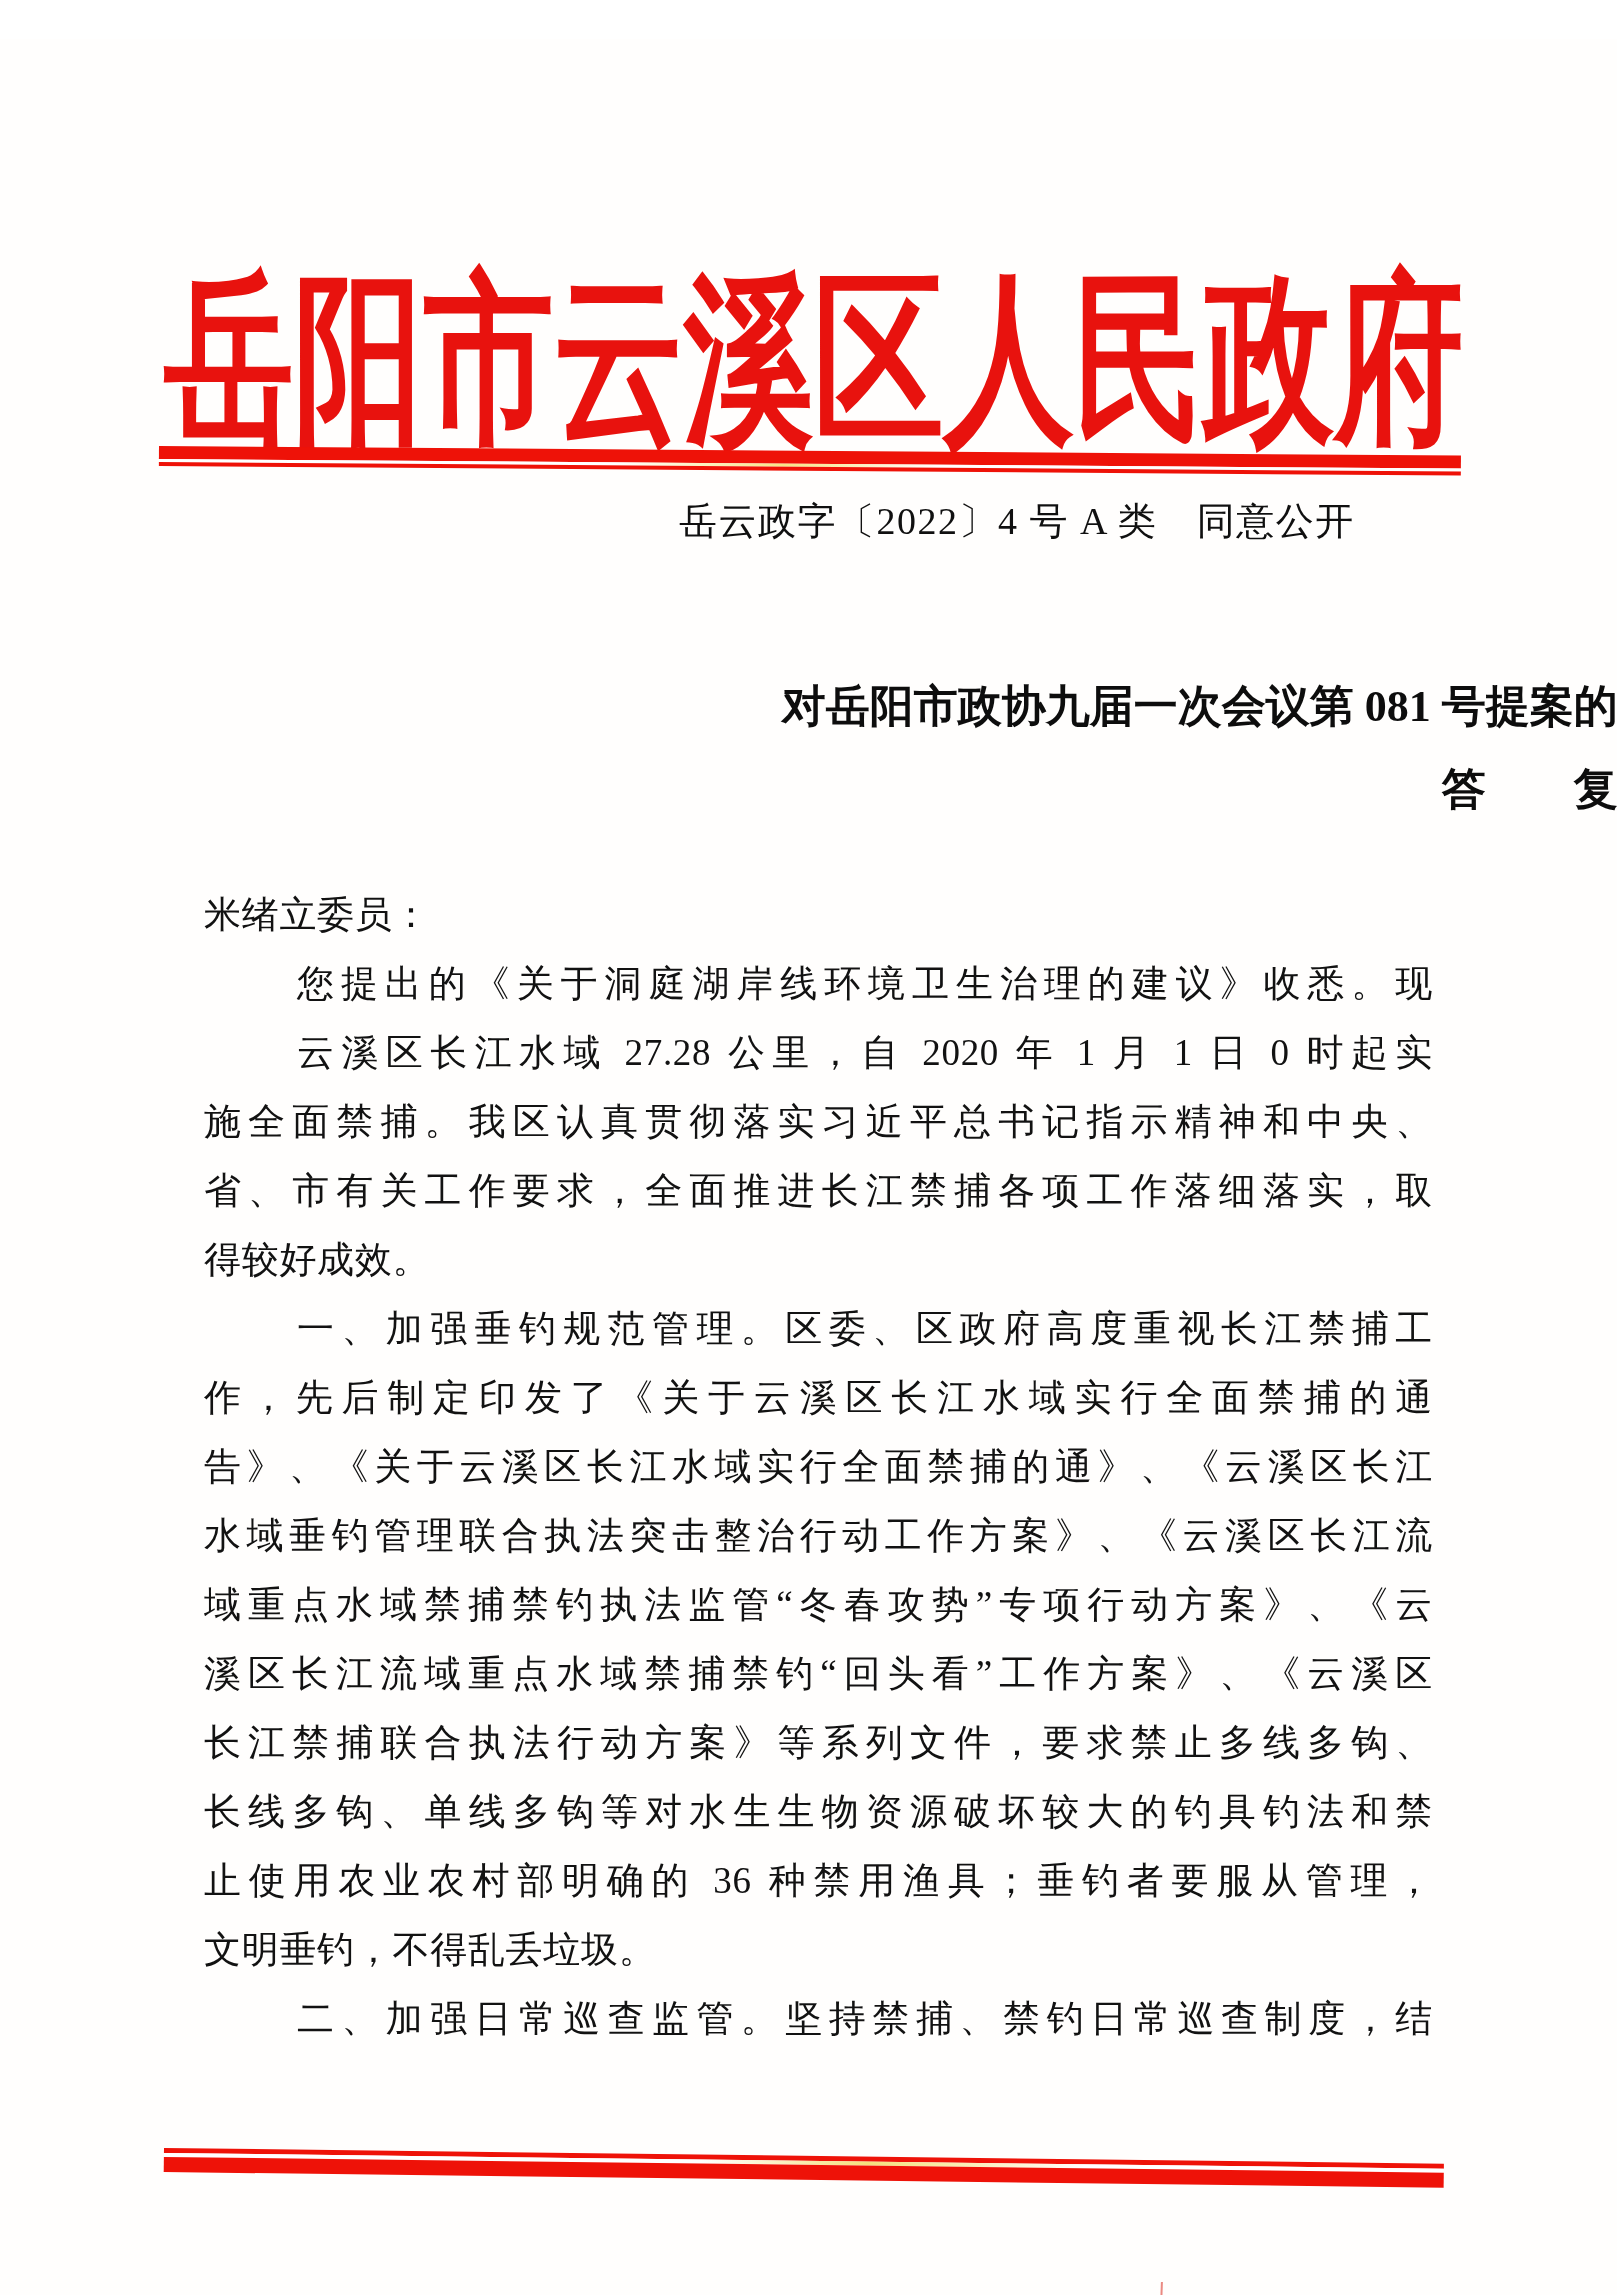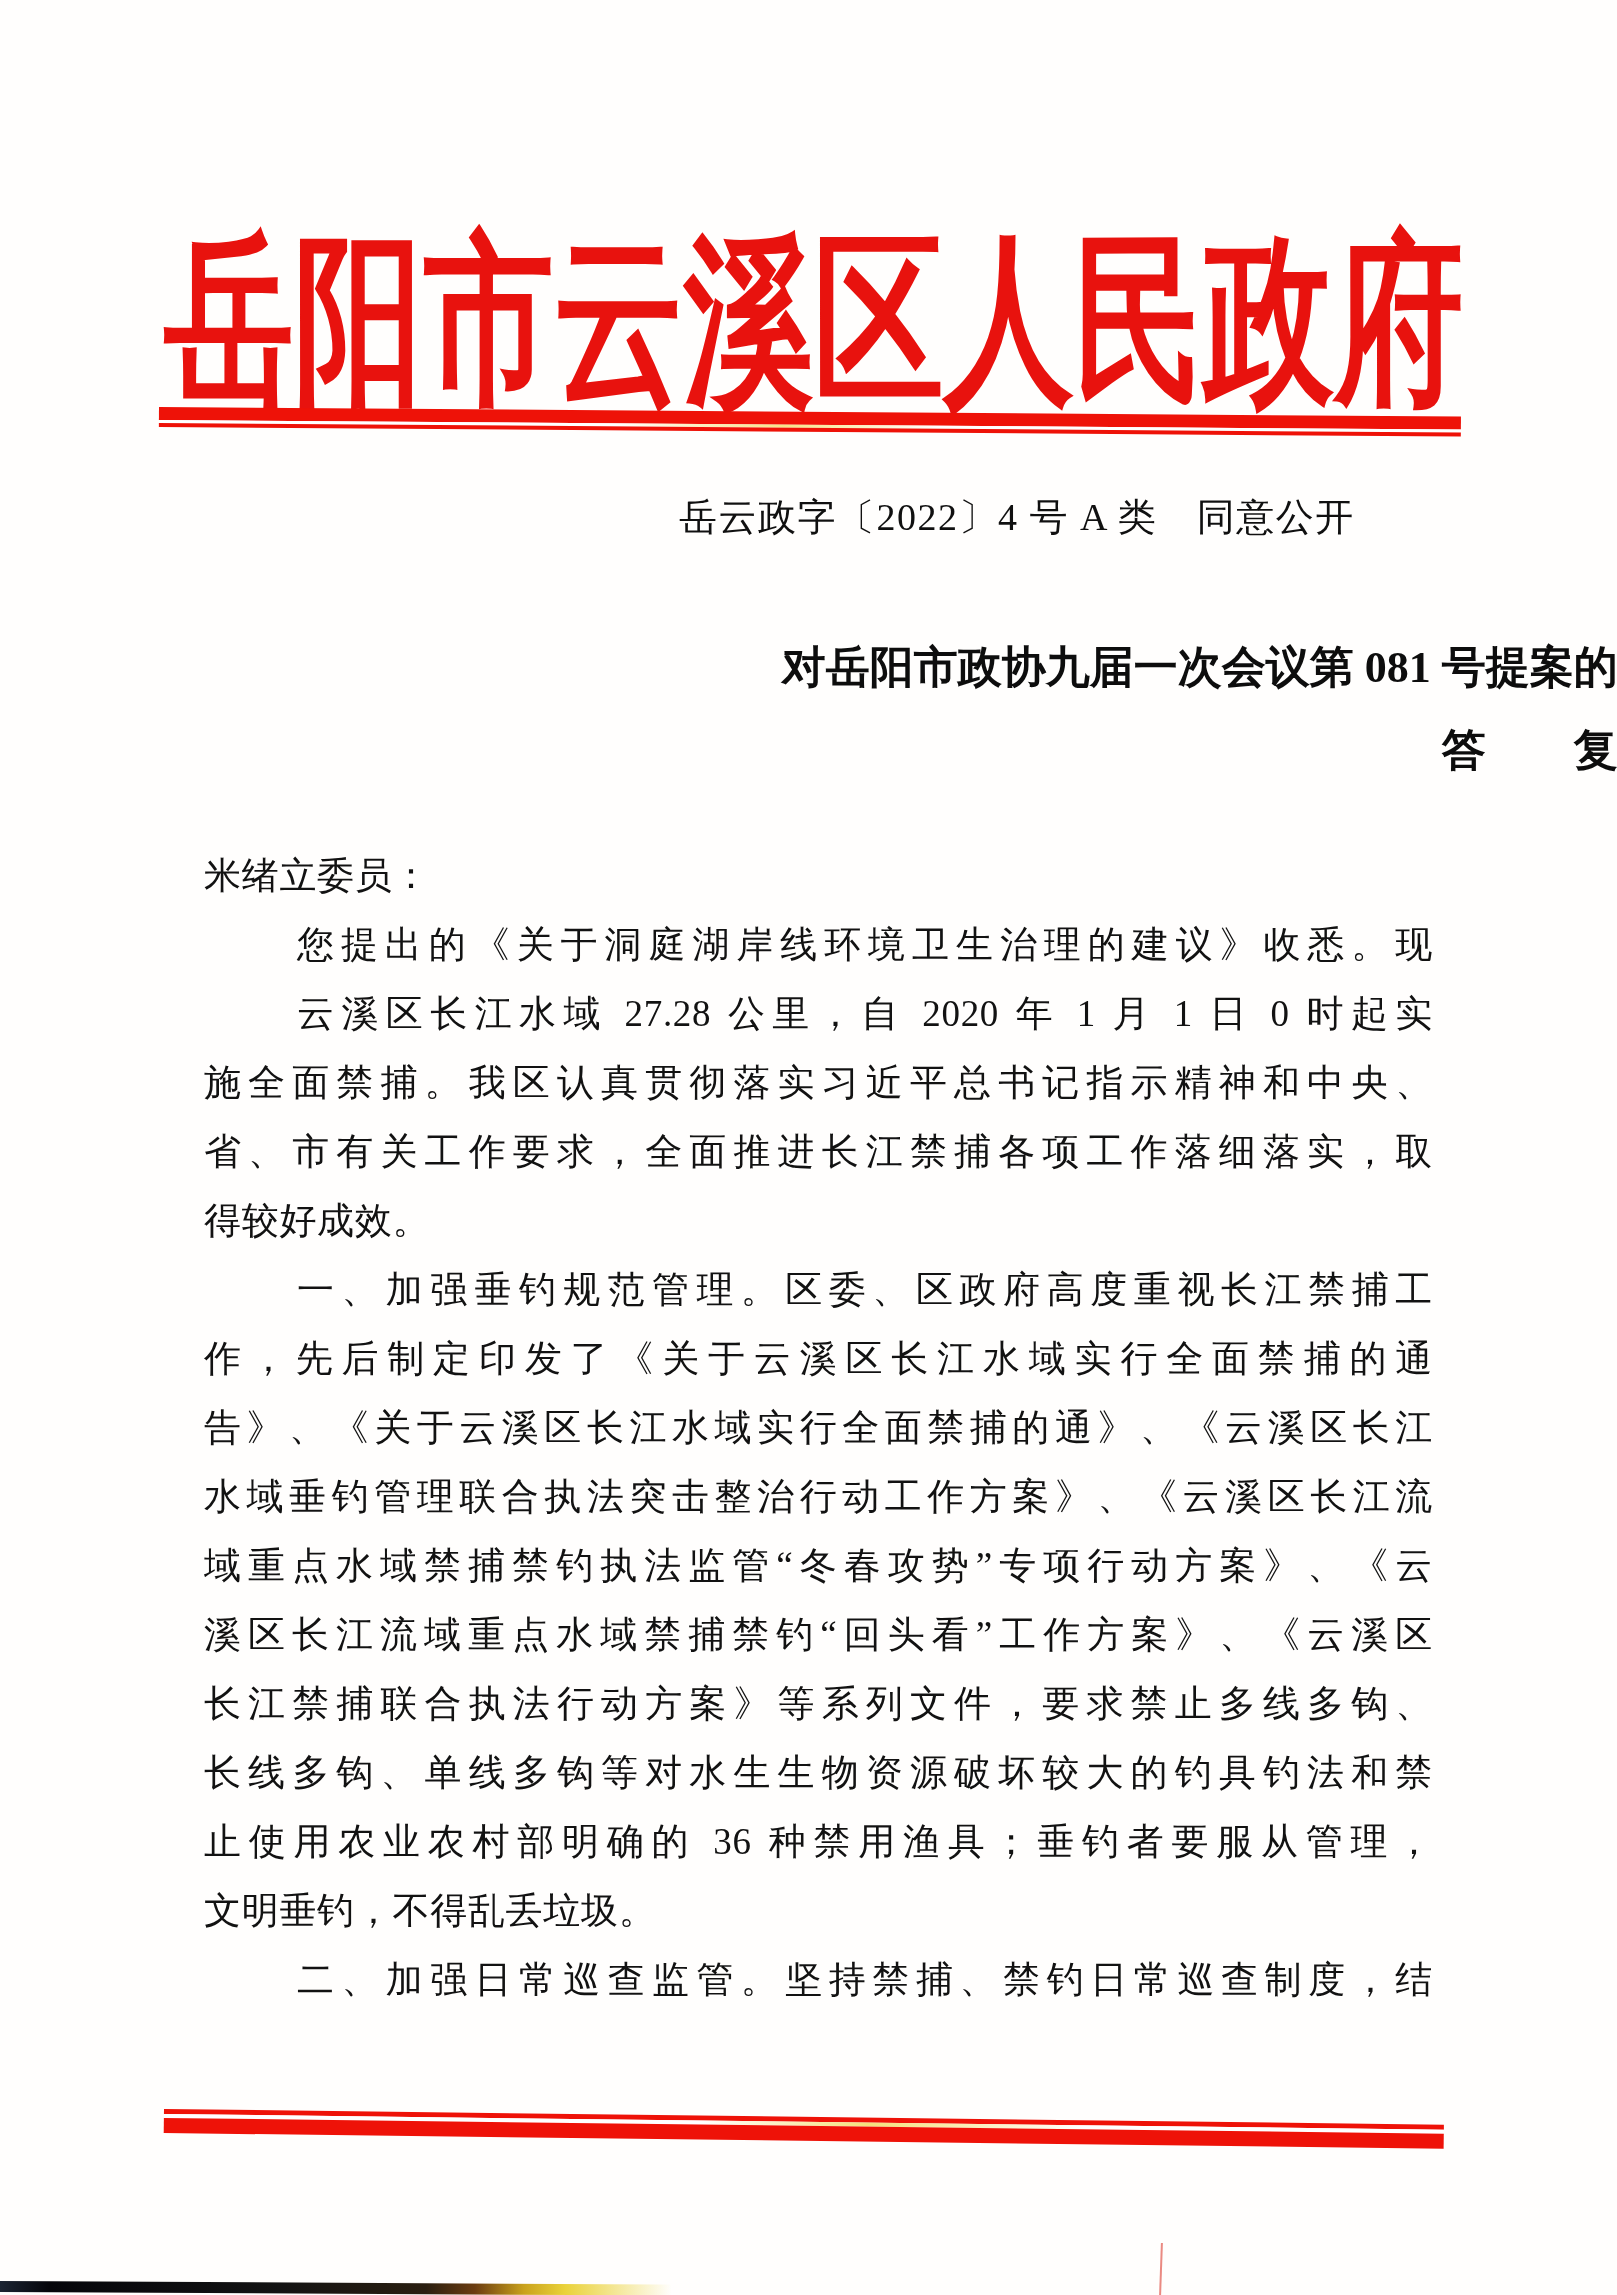--- a/index.html
+++ b/index.html
@@ -4,21 +4,21 @@
 <style>
   * { margin: 0; padding: 0; box-sizing: border-box; }
   html, body { background: #ffffff; }
   body {
     width: 1617px; height: 2295px;
     position: relative;
     overflow: hidden;
     font-family: "Liberation Serif", "DejaVu Serif", serif;
     color: #141414;
   }
-  .page { position: absolute; inset: 0; background: #fffefd; }
+  .page { position: absolute; inset: 0; background: #fffefd; margin-top: 39px; }
 
   
   .org-name {
     position: absolute;
     top: 198px; left: 10.3px; width: 1607px;
     text-align: center;
     font-size: 130px;
     font-weight: 700;
     letter-spacing: 0px;
     color: var(--accent, #e8120e);
@@ -31,21 +31,21 @@
   .header-rule {
     left: 159px; top: 407px; width: 1302px;
     transform: rotate(0.42deg); transform-origin: left top;
   }
   .header-rule .bar.thick { height: 13.3px; }
   .header-rule .gap { height: 3px; background: linear-gradient(90deg, #fff 0 35%, #f8e487 48%, #fff 60%); }
   .header-rule .bar.thin { height: 3.7px; }
 
   .doc-number {
     position: absolute;
-    left: 679px; top: 492px;
+    left: 679px; top: 457px;
     font-size: 38px;
     letter-spacing: 1.5px;
     white-space: nowrap;
     color: #101010;
   }
 
   
   .doc-title {
     position: absolute;
     top: 626px; left: 11.8px; width: 1606px;

